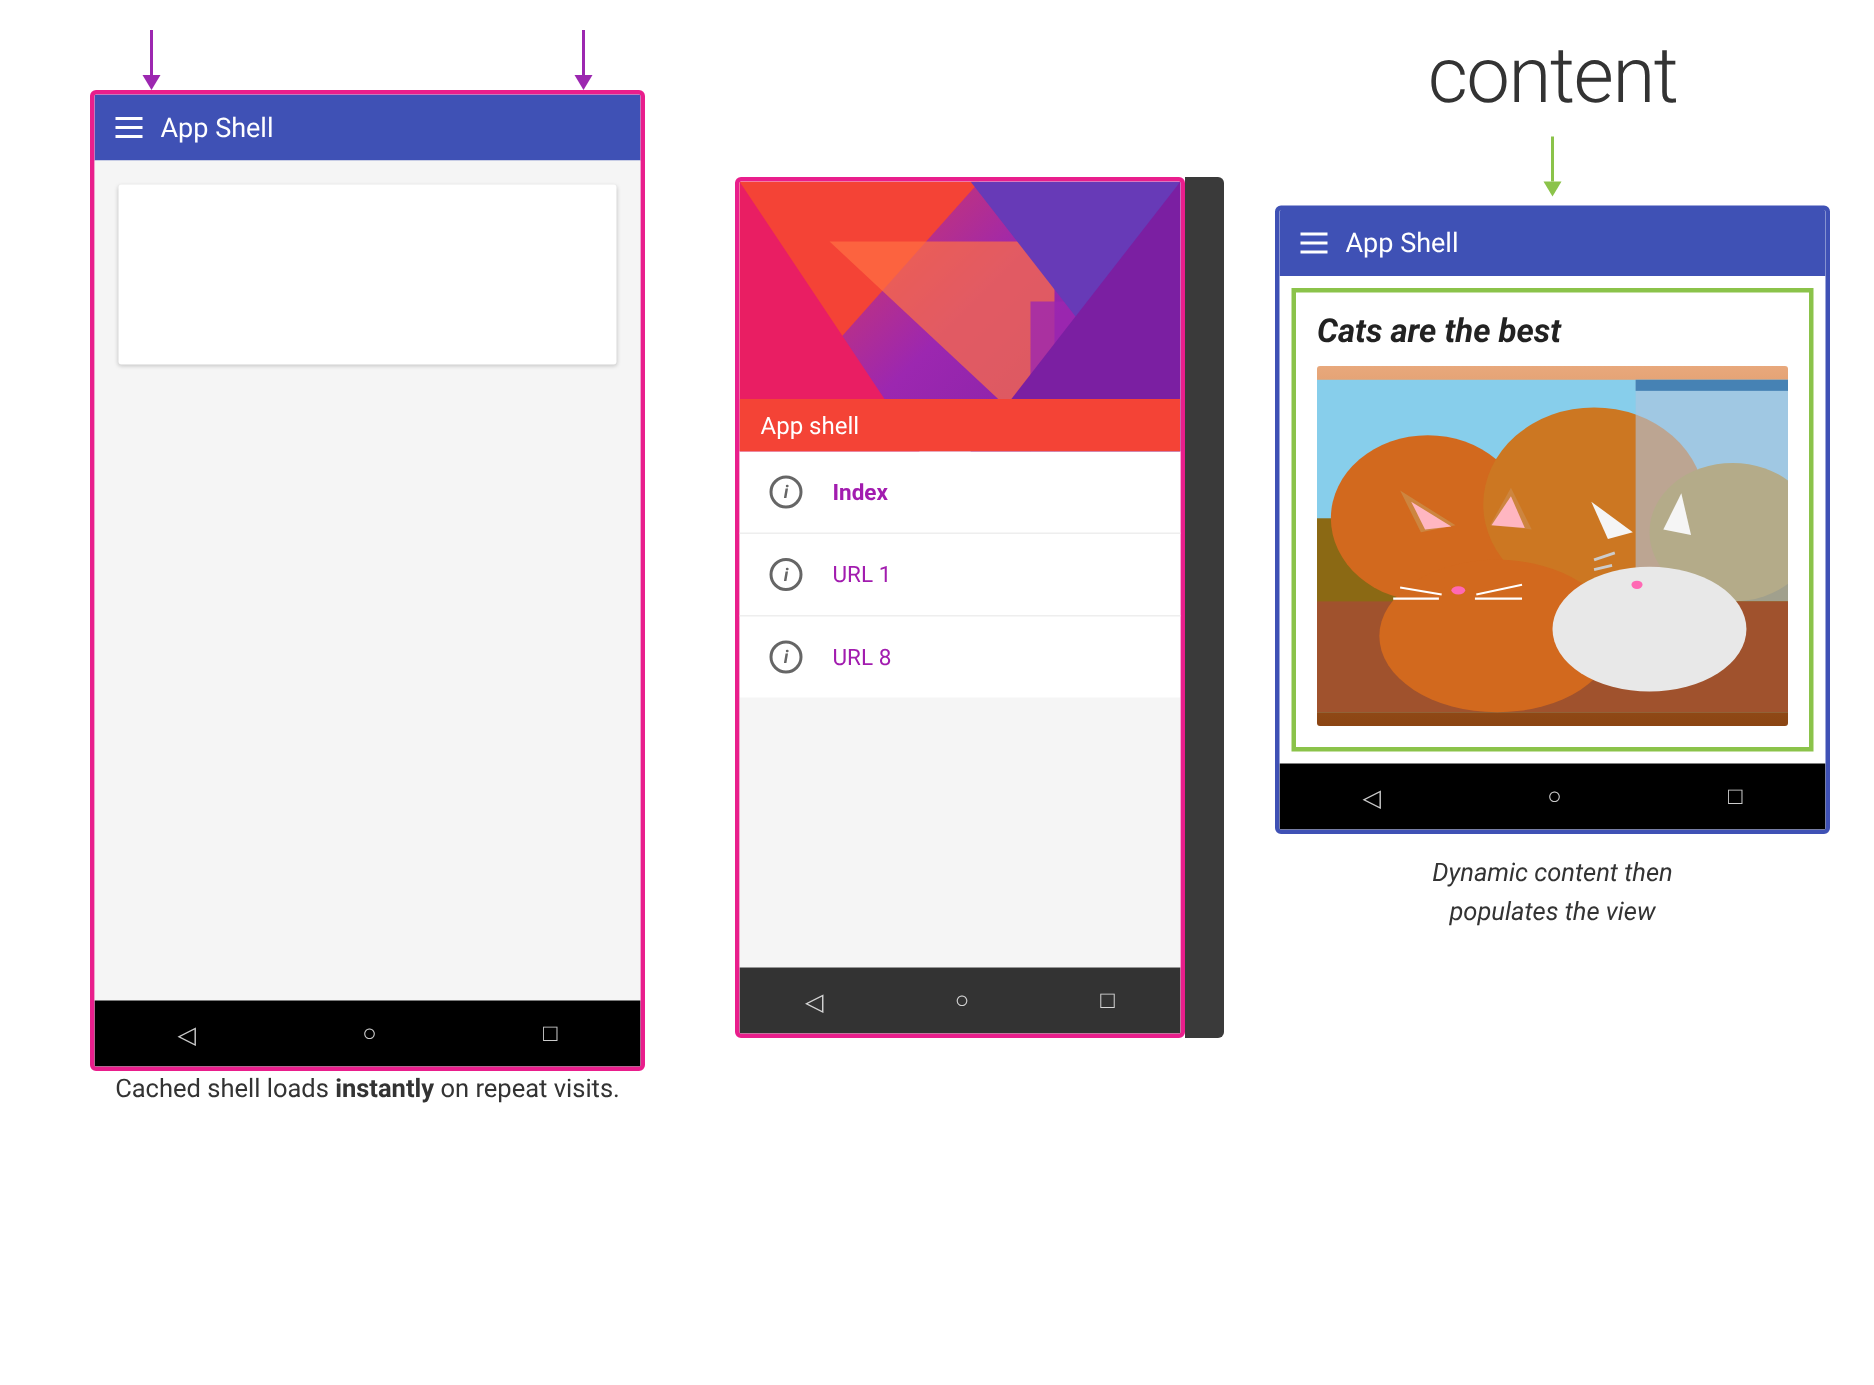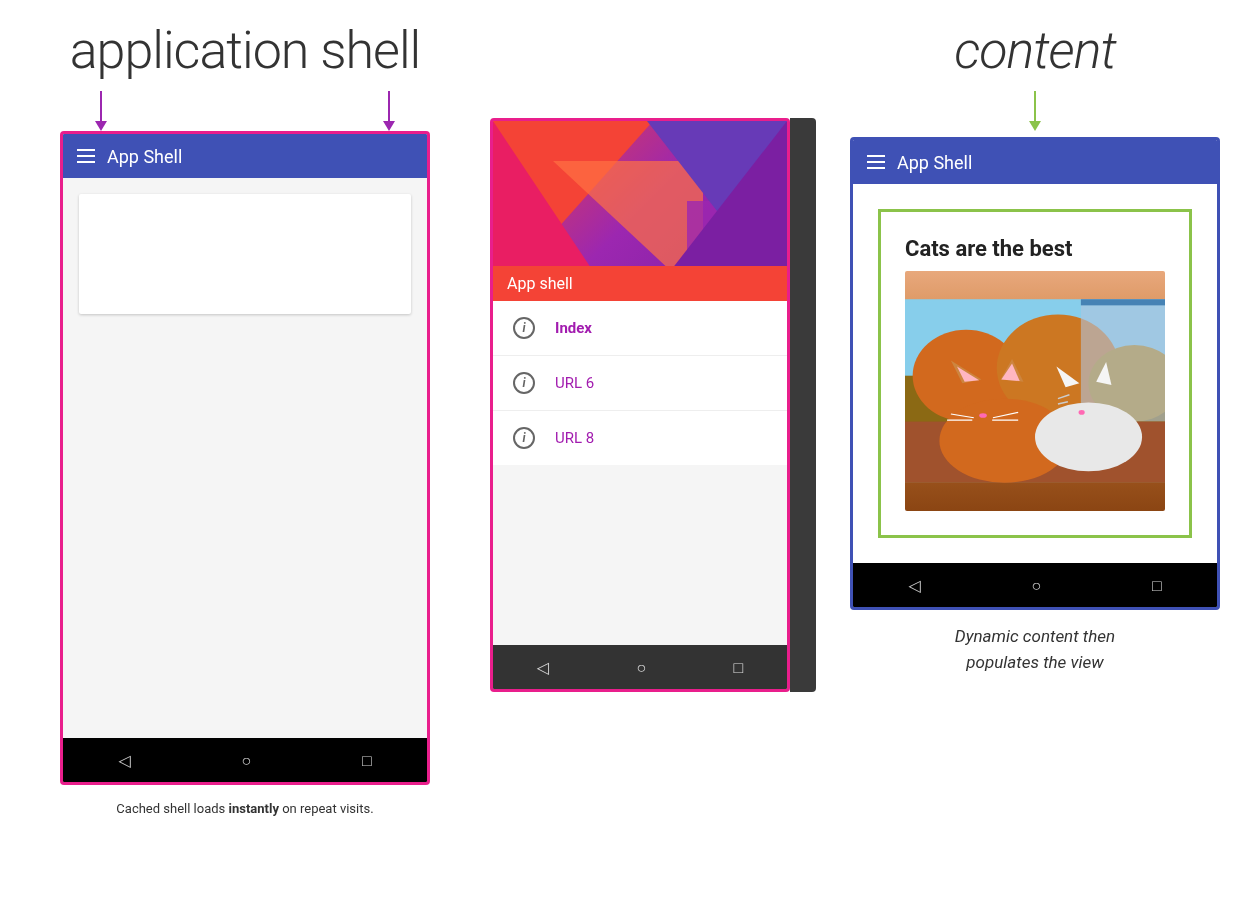--- a/index.html
+++ b/index.html
@@ -114,22 +114,21 @@
       justify-content: space-around;
     }
 
     .nav-btn {
       color: #fff;
       font-size: 16px;
       opacity: 0.8;
     }
 
     .caption-text {
-      margin-top: 14px;
-      font-size: 13px;
+      font-size: 17px;
       color: #333;
       text-align: center;
       line-height: 1.5;
       max-width: 370px;
     }
 
     .caption-text strong {
       font-weight: 700;
     }
 
@@ -297,21 +296,20 @@
       width: 370px;
       flex-shrink: 0;
     }
 
     .content-label {
       font-size: 52px;
       color: #333;
       font-weight: 300;
       letter-spacing: -1px;
       margin-bottom: 10px;
-      font-style: italic;
     }
 
     .green-arrow-down {
       width: 2px;
       height: 30px;
       background: #8bc34a;
     }
 
     .green-arrow-head {
       width: 0;
@@ -324,23 +322,24 @@
     .phone-frame-right {
       border: 3px solid #3f51b5;
       background: #fff;
       width: 370px;
       border-radius: 4px;
       overflow: hidden;
     }
 
     .content-area {
       background: #fff;
-      padding: 24px;
+      padding: 14px;
       border: 3px solid #8bc34a;
-      margin: 25px;
+      margin: 8px;
+      font-style: italic;
     }
 
     .content-title {
       font-size: 22px;
       font-weight: 700;
       color: #222;
       margin-bottom: 10px;
     }
 
     .content-body {
@@ -385,21 +384,20 @@
       flex-direction: column;
       align-items: center;
     }
   </style>
 </head>
 <body>
 
 <div class="main-container">
 
   <div class="left-section">
-    <div class="section-label">application shell</div>
 
     <div class="app-shell-arrows">
       <div class="arrow-col">
         <div class="arrow-down"></div>
         <div class="arrow-head"></div>
       </div>
       <div class="arrow-col">
         <div class="arrow-down"></div>
         <div class="arrow-head"></div>
       </div>
@@ -447,21 +445,21 @@
           <div class="app-shell-banner">App shell</div>
         </div>
 
         <div class="menu-items">
           <div class="menu-item active">
             <div class="info-icon">i</div>
             <span class="menu-item-label">Index</span>
           </div>
           <div class="menu-item">
             <div class="info-icon">i</div>
-            <span class="menu-item-label">URL 6</span>
+            <span class="menu-item-label">URL 1</span>
           </div>
           <div class="menu-item">
             <div class="info-icon">i</div>
             <span class="menu-item-label">URL 8</span>
           </div>
         </div>
 
         <div style="height: 180px; background: #f5f5f5;"></div>
 
         <div class="phone-navbar" style="background:#333;">

